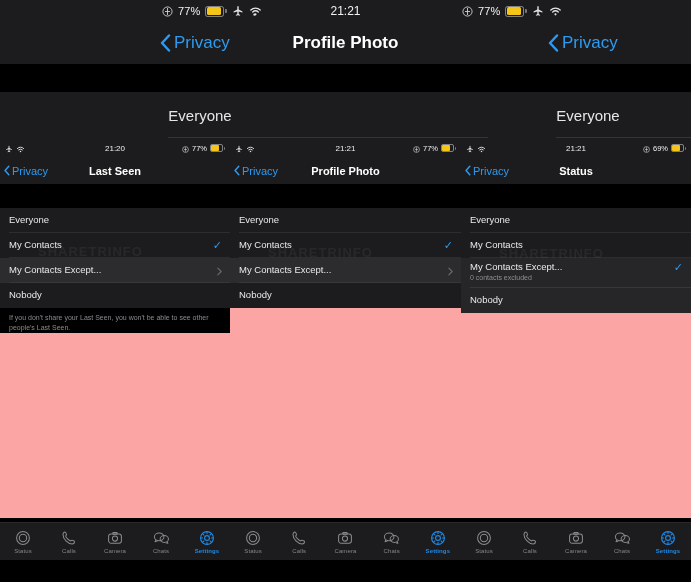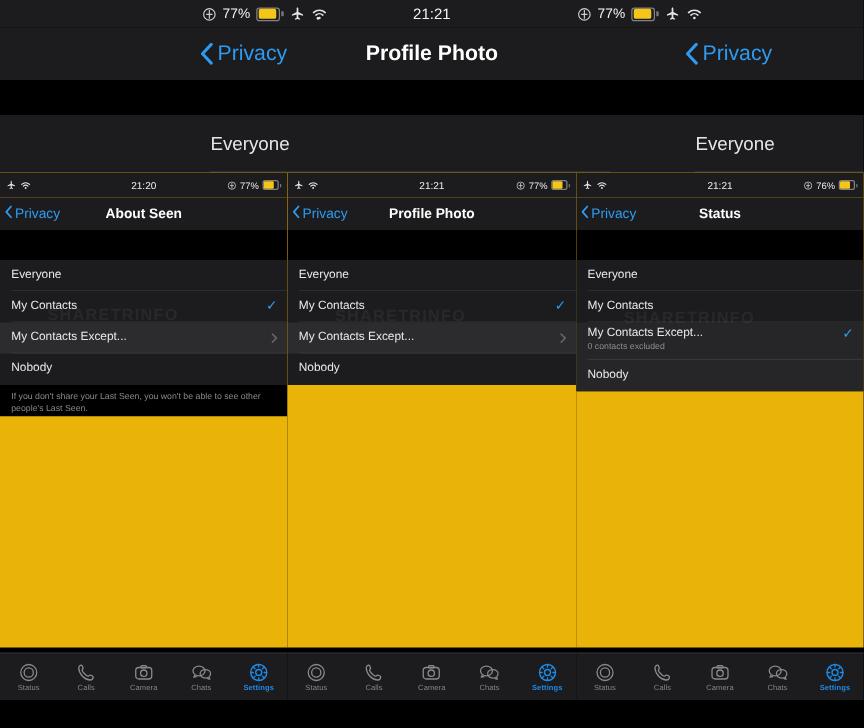--- a/index.html
+++ b/index.html
@@ -66,21 +66,21 @@
     display:flex; align-items:center; justify-content:center;
     color:#e6e6e6; font-size:15px;
   }
   .value-cell.vc1 { left:120px;  width:160px; }
   .value-cell.vc2 { left:508px;  width:160px; }
   .value-div { position:absolute; bottom:0; height:1px; background:#343436; }
   .vd1 { left:168px; width:320px; }
   .vd2 { left:556px; width:135px; }
 
   
-  .panel { position:absolute; top:138px; height:380px; background:#eab308; overflow:hidden; }
+  .panel { position:absolute; top:138px; height:380px; background:#fca5a5; overflow:hidden; }
   .p1 { left:0;   width:230px; }
   .p2 { left:230; width:231px; }
   .p3 { left:461px; width:230px; }
 
   
   .in-status { position:relative; width:100%; height:20px; background:#1c1c1e; }
   .in-s-left  { position:absolute; left:5px; top:0; height:20px; display:flex; align-items:center; gap:3px; }
   .in-s-mid   { position:absolute; left:0; right:0; top:0; height:20px; display:flex; align-items:center; justify-content:center; }
   .in-s-right { position:absolute; right:5px; top:0; height:20px; display:flex; align-items:center; gap:3px; }
   .in-time { color:#eee; font-size:8px; }
@@ -280,21 +280,21 @@
           </span>
         </div>
       </div>
       <div class="in-nav">
         <div class="in-back">
           <span><svg width="6" height="11" viewBox="0 0 7 12">
               <path d="M5.6 1L1.2 6l4.4 5" fill="none" stroke="#2e9bf0" stroke-width="1.7" stroke-linecap="round" stroke-linejoin="round"></path>
             </svg></span>
           <span class="lbl">Privacy</span>
         </div>
-        <div class="in-title">About Seen</div>
+        <div class="in-title">Last Seen</div>
       </div>
       <div class="in-gap"></div>
       <div class="list">
         <div class="row">
           <div class="row-txtwrap">
             <span class="row-label">Everyone</span>
           </div>
           <span class="row-div"></span>
         </div>
         <div class="row">
@@ -402,21 +402,21 @@
             </svg></span>
         </div>
         <div class="in-s-mid">
           <span class="in-time">21:21</span>
         </div>
         <div class="in-s-right">
           <span><svg width="7" height="7" viewBox="0 0 12 12">
               <circle cx="6" cy="6" r="5" fill="none" stroke="#cfcfcf" stroke-width="1.1"></circle>
               <path d="M6 2.2V9.8M3.3 6h5.4" stroke="#cfcfcf" stroke-width="1.1"></path>
             </svg></span>
-          <span class="in-pct">76%</span>
+          <span class="in-pct">69%</span>
           <span class="batt batt-sm">
             <span class="batt-body"></span>
             <span class="batt-fill" style="width:8.36px"></span>
             <span class="batt-cap"></span>
           </span>
         </div>
       </div>
       <div class="in-nav">
         <div class="in-back">
           <span><svg width="6" height="11" viewBox="0 0 7 12">

